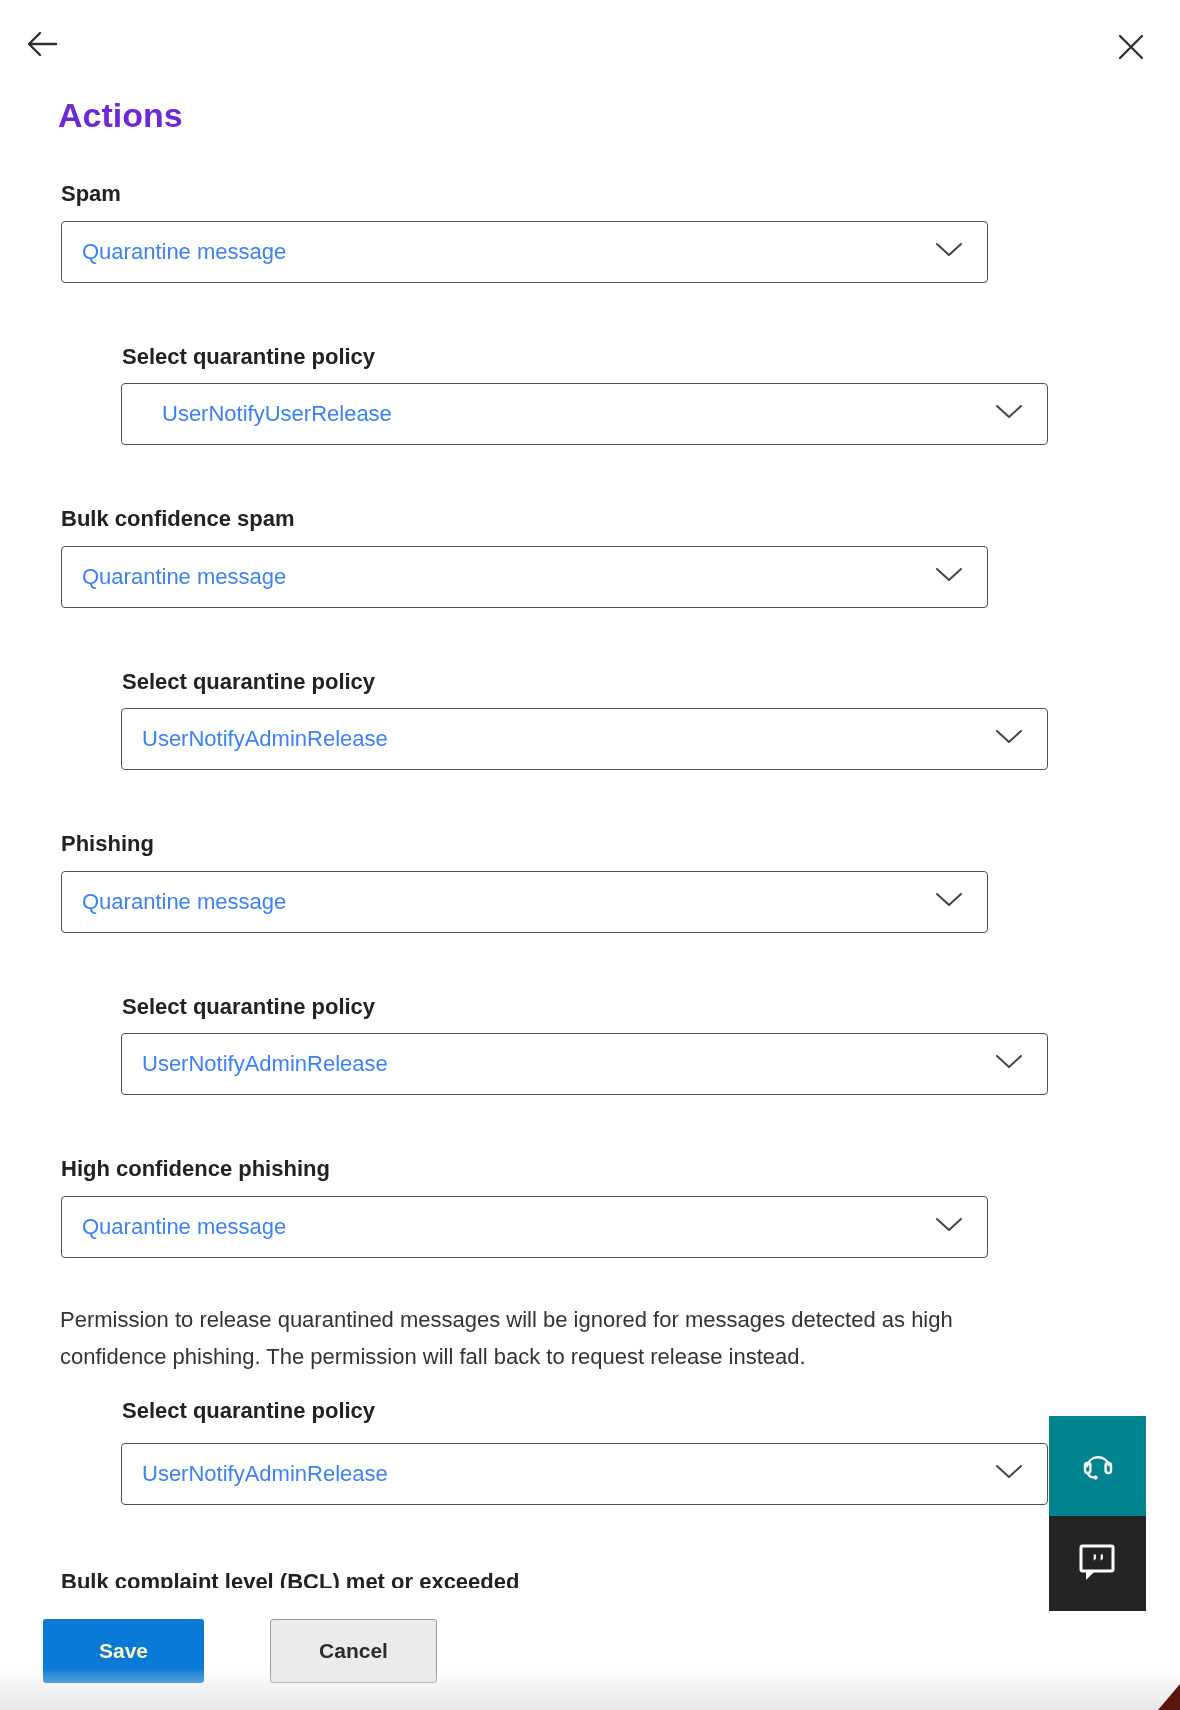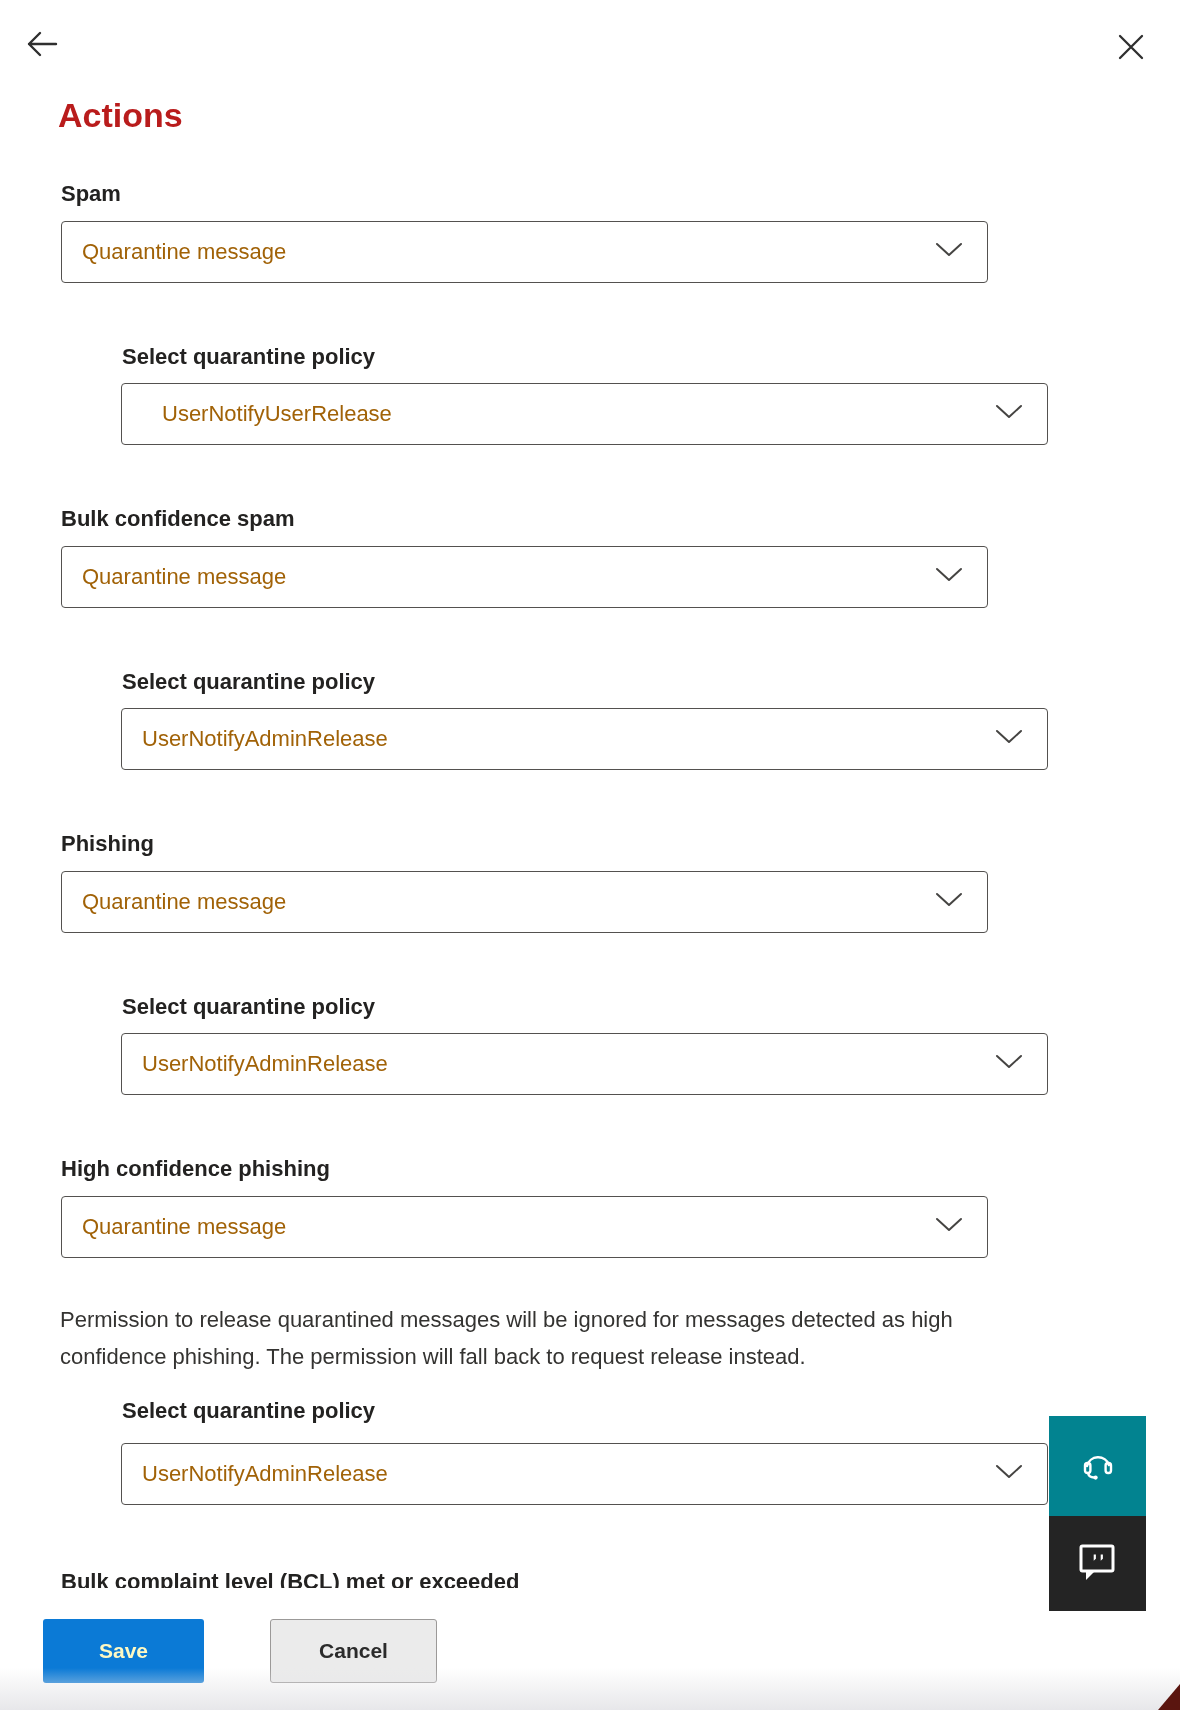--- a/index.html
+++ b/index.html
@@ -3,30 +3,30 @@
 <meta charset="utf-8">
 <style>
   html,body{margin:0;padding:0;}
   body{
     width:1180px;height:1710px;position:relative;background:#ffffff;
     font-family:"Liberation Sans", sans-serif;color:#1f1e1d;overflow:hidden;
   }
   
   .icon-btn{position:absolute;width:40px;height:40px;display:flex;align-items:center;justify-content:center;cursor:pointer;background:transparent;border:none;padding:0;}
   
-  .page-title{position:absolute;left:58px;top:96px;font-size:34px;font-weight:700;color:#b91c1c;letter-spacing:0;}
+  .page-title{position:absolute;left:58px;top:96px;font-size:34px;font-weight:700;color:#6d28d9;letter-spacing:0;}
   
   .lbl{position:absolute;font-size:22px;font-weight:600;color:#232221;}
   
   .dd{
     position:absolute;width:927px;height:62px;box-sizing:border-box;
     border:1.5px solid #53514f;border-radius:4px;background:#fff;
     display:flex;align-items:center;cursor:pointer;
   }
-  .dd .dd-text{padding-left:20px;font-size:22px;color:#a16207;white-space:nowrap;overflow:hidden;}
+  .dd .dd-text{padding-left:20px;font-size:22px;color:#3b82f6;white-space:nowrap;overflow:hidden;}
   .dd .chev{position:absolute;right:24px;top:50%;transform:translateY(-50%);}
   
   .note{
     position:absolute;left:60px;top:1301px;width:982px;
     font-size:22px;line-height:37px;color:#343331;
   }
   
   .clipped-label{
     position:absolute;left:61px;top:1567px;width:800px;height:21px;overflow:hidden;
   }

